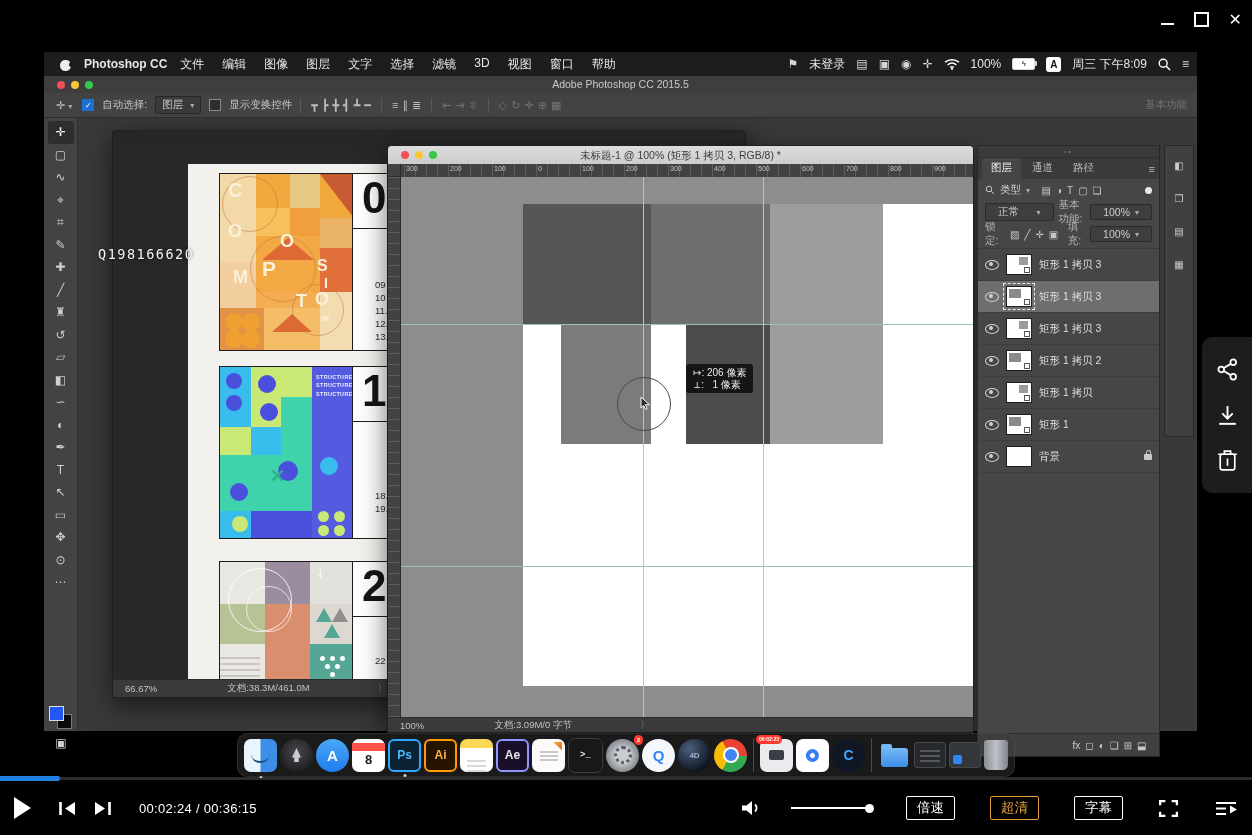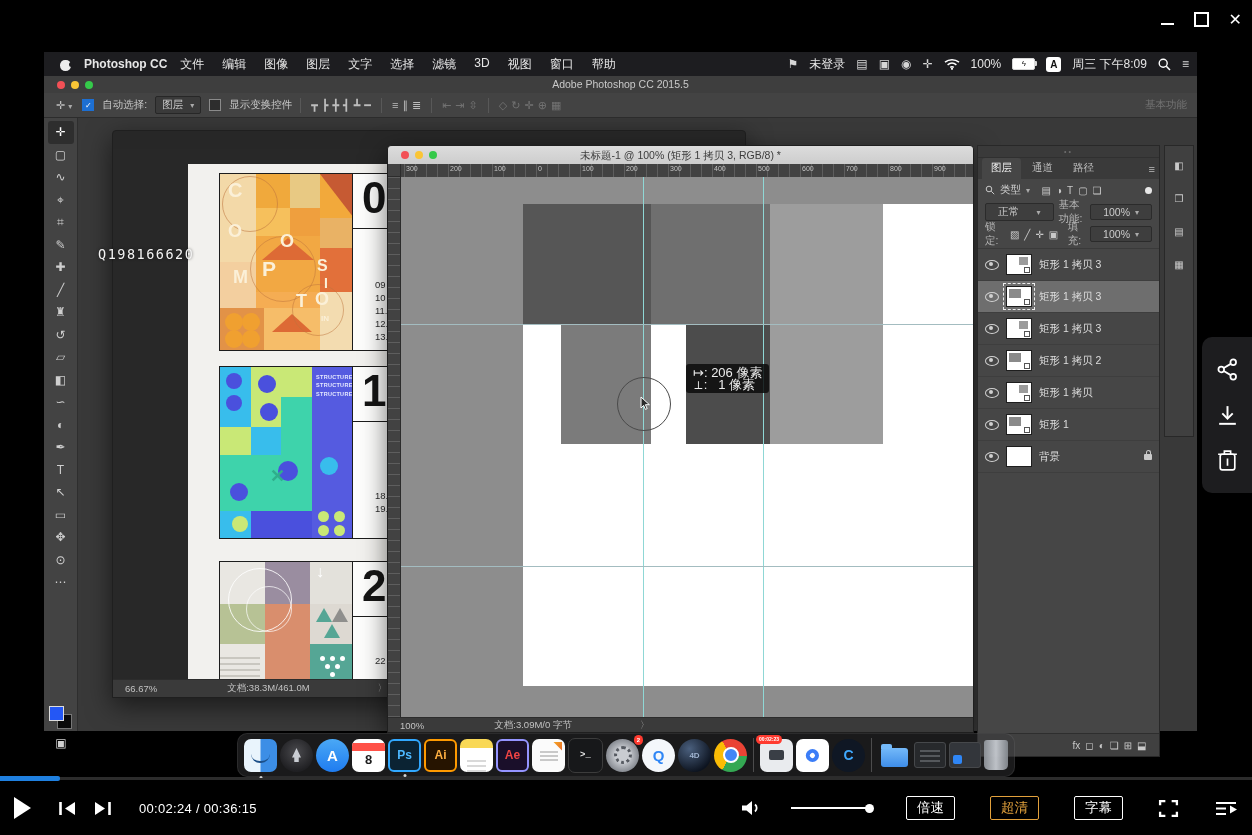--- a/index.html
+++ b/index.html
@@ -81,21 +81,21 @@
     background-image:repeating-linear-gradient(90deg,#5e5e5e 0 1px,transparent 1px 11px),repeating-linear-gradient(90deg,#969696 0 1px,transparent 1px 44px);background-position:3px 7px,3px 0}
   .rlab{position:absolute;top:1px;font-size:7px;color:#c4c4c4}
   .rcorner{position:absolute;top:18px;left:0;width:13px;height:13px;background:#424242;border-right:1px solid #2c2c2c;border-bottom:1px solid #2c2c2c;box-sizing:border-box}
   .vruler{position:absolute;top:31px;left:0;width:13px;bottom:15px;background:#424242;border-right:1px solid #2c2c2c;box-sizing:border-box;
     background-image:repeating-linear-gradient(0deg,#5e5e5e 0 1px,transparent 1px 11px),repeating-linear-gradient(0deg,#969696 0 1px,transparent 1px 44px)}
   .canvas2{position:absolute;top:31px;left:13px;right:0;bottom:15px;background:#8d8d8d;overflow:hidden}
   .artboard{position:absolute;left:122px;top:27px;right:0;height:482px;background:#fff}
   .blk{position:absolute;z-index:1}
   .gv{position:absolute;top:0;bottom:0;width:1px;background:#8fd7d5;z-index:3}
   .gh{position:absolute;left:0;right:0;height:1px;background:#a3bcc0;z-index:3}
-  .tip{position:absolute;left:285px;top:187px;background:rgba(12,12,12,.85);border-radius:3px;color:#ececec;font-size:13px;line-height:11.5px;padding:3px 7px;white-space:nowrap;z-index:6}
+  .tip{position:absolute;left:285px;top:187px;background:rgba(12,12,12,.85);border-radius:3px;color:#ececec;font-size:10px;line-height:11.5px;padding:3px 7px;white-space:nowrap;z-index:6}
   .ccirc{position:absolute;left:216px;top:200px;width:52px;height:52px;border:1px solid #4a4a4a;border-radius:50%;z-index:5}
   .cursor{position:absolute;left:22px;top:18px}
   .d2-status{height:15px}
 
   
   .lpanel{position:absolute;left:933px;top:93px;width:183px;height:612px;background:#464646;border:1px solid #282828;z-index:4;box-sizing:border-box;font-size:10.5px;color:#ccc}
   .lp-top{height:11px;background:#3a3a3a;border-bottom:1px solid #303030;display:flex;align-items:center;justify-content:center;color:#6d6d6d;font-size:7px;letter-spacing:2px}
   .lp-tabs{height:21px;background:#3a3a3a;display:flex;align-items:flex-end;padding:0 4px;gap:2px}
   .lp-tab{padding:3px 9px 4px;color:#bdbdbd}
   .lp-tab.active{background:#464646;color:#ededed;border-radius:3px 3px 0 0}
@@ -131,21 +131,21 @@
   .dk-launchpad{background:radial-gradient(circle at 50% 40%,#4a4a4e,#202023 72%);border-radius:50%}
   .dk-launchpad::after{content:"";width:9px;height:14px;background:#c9ccd2;clip-path:polygon(50% 0,100% 68%,75% 68%,75% 100%,25% 100%,25% 68%,0 68%)}
   .dk-app-store{background:linear-gradient(#4aa8f5,#1f7cf0);border-radius:50%;font-size:15px}
   .dk-calendar{background:#fff;color:#1c1c1c;flex-direction:column;overflow:hidden;border-radius:7px}
   .dk-calendar::before{content:"";width:100%;height:8px;background:#ff5148;flex:0 0 auto}
   .dk-calendar .dkg{margin-top:1px;font-size:13px}
   .dk-photoshop{background:#0b2333;border:2px solid #31a8ff;color:#4db8ff;width:29px;height:29px;border-radius:6px}
   .dk-illustrator{background:#261400;border:2px solid #ff9a00;color:#ffb041;width:29px;height:29px;border-radius:6px}
   .dk-notes{background:linear-gradient(#f9d856 9px,#fff 9px);flex-direction:column}
   .dk-notes::after{content:"";width:19px;height:2px;background:#d9d9d9;box-shadow:0 5px 0 #d9d9d9,0 10px 0 #d9d9d9;margin-top:12px}
-  .dk-after-effects{background:#1a0f2a;border:2px solid #9494ff;color:#ef4444;width:29px;height:29px;border-radius:6px}
+  .dk-after-effects{background:#1a0f2a;border:2px solid #9494ff;color:#e5e5e5;width:29px;height:29px;border-radius:6px}
   .dk-textedit{background:#fbfbfb}
   .dk-textedit::before{content:"";position:absolute;right:3px;top:3px;width:9px;height:9px;background:linear-gradient(135deg,#f5a623,#e86a2a);clip-path:polygon(0 0,100% 0,100% 100%)}
   .dk-textedit::after{content:"";width:18px;height:1.5px;background:#c9c9c9;box-shadow:0 4px 0 #c9c9c9,0 8px 0 #c9c9c9;margin-top:-6px}
   .dk-terminal{background:#17181a;border:1px solid #3c3c3c;color:#e6e6e6;font-size:9px;font-family:"Liberation Mono",monospace}
   .dk-system-preferences{background:radial-gradient(circle,#c8cbd0 30%,#84888f 72%);border-radius:50%}
   .dk-system-preferences::after{content:"";width:12px;height:12px;border:3px dotted #565a61;border-radius:50%;background:#c9ccd1}
   .dk-qq-browser{background:#f4f7fb;border-radius:50%;color:#2f86f6;font-size:15px}
   .dk-cinema4d{background:radial-gradient(circle at 35% 30%,#4a5f7d,#0d1420 75%);border-radius:50%;color:#9fb3cf;font-size:8px}
   .dk-chrome{background:conic-gradient(from -30deg,#ea4335 0 120deg,#34a853 0 240deg,#fbbc05 0 360deg);border-radius:50%}
   .dk-chrome::after{content:"";width:12px;height:12px;background:#4286f5;border:2.5px solid #fff;border-radius:50%}

